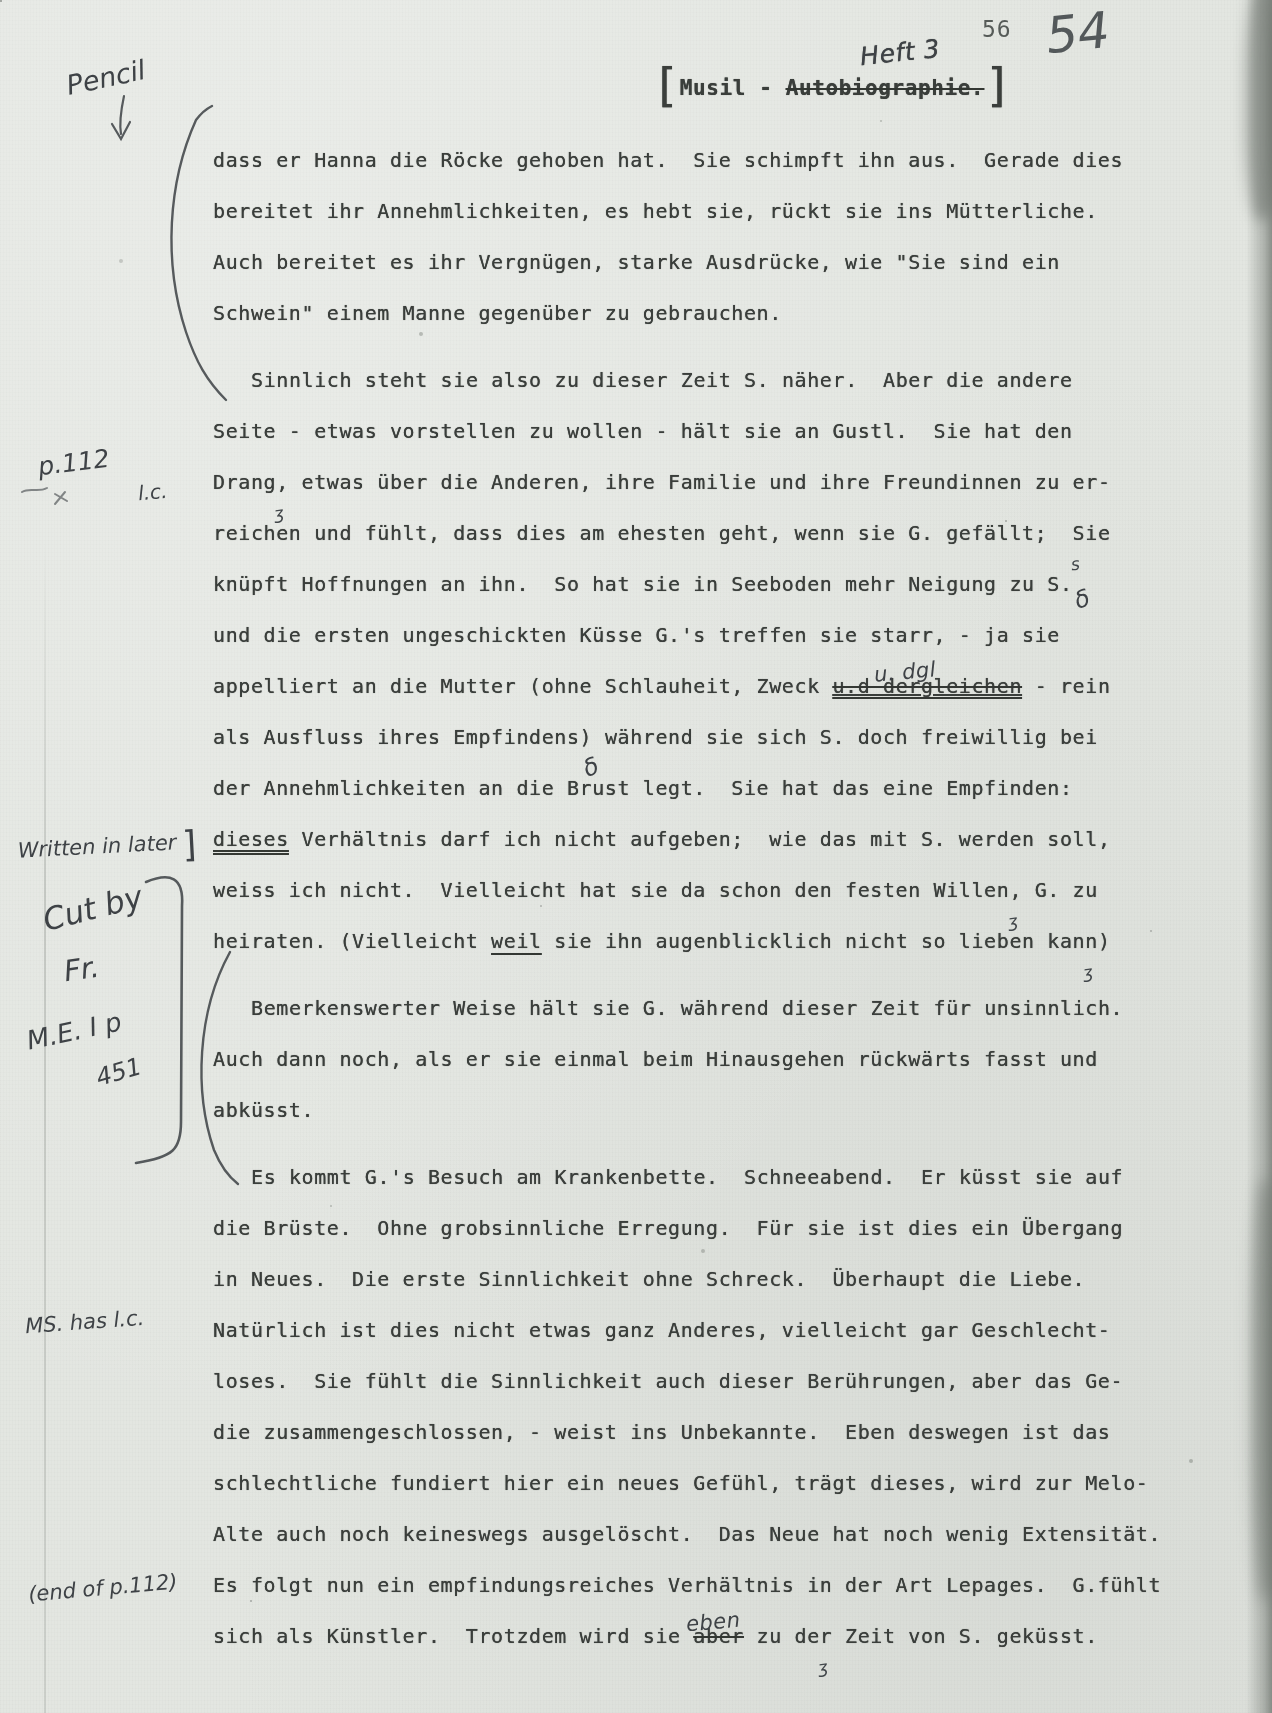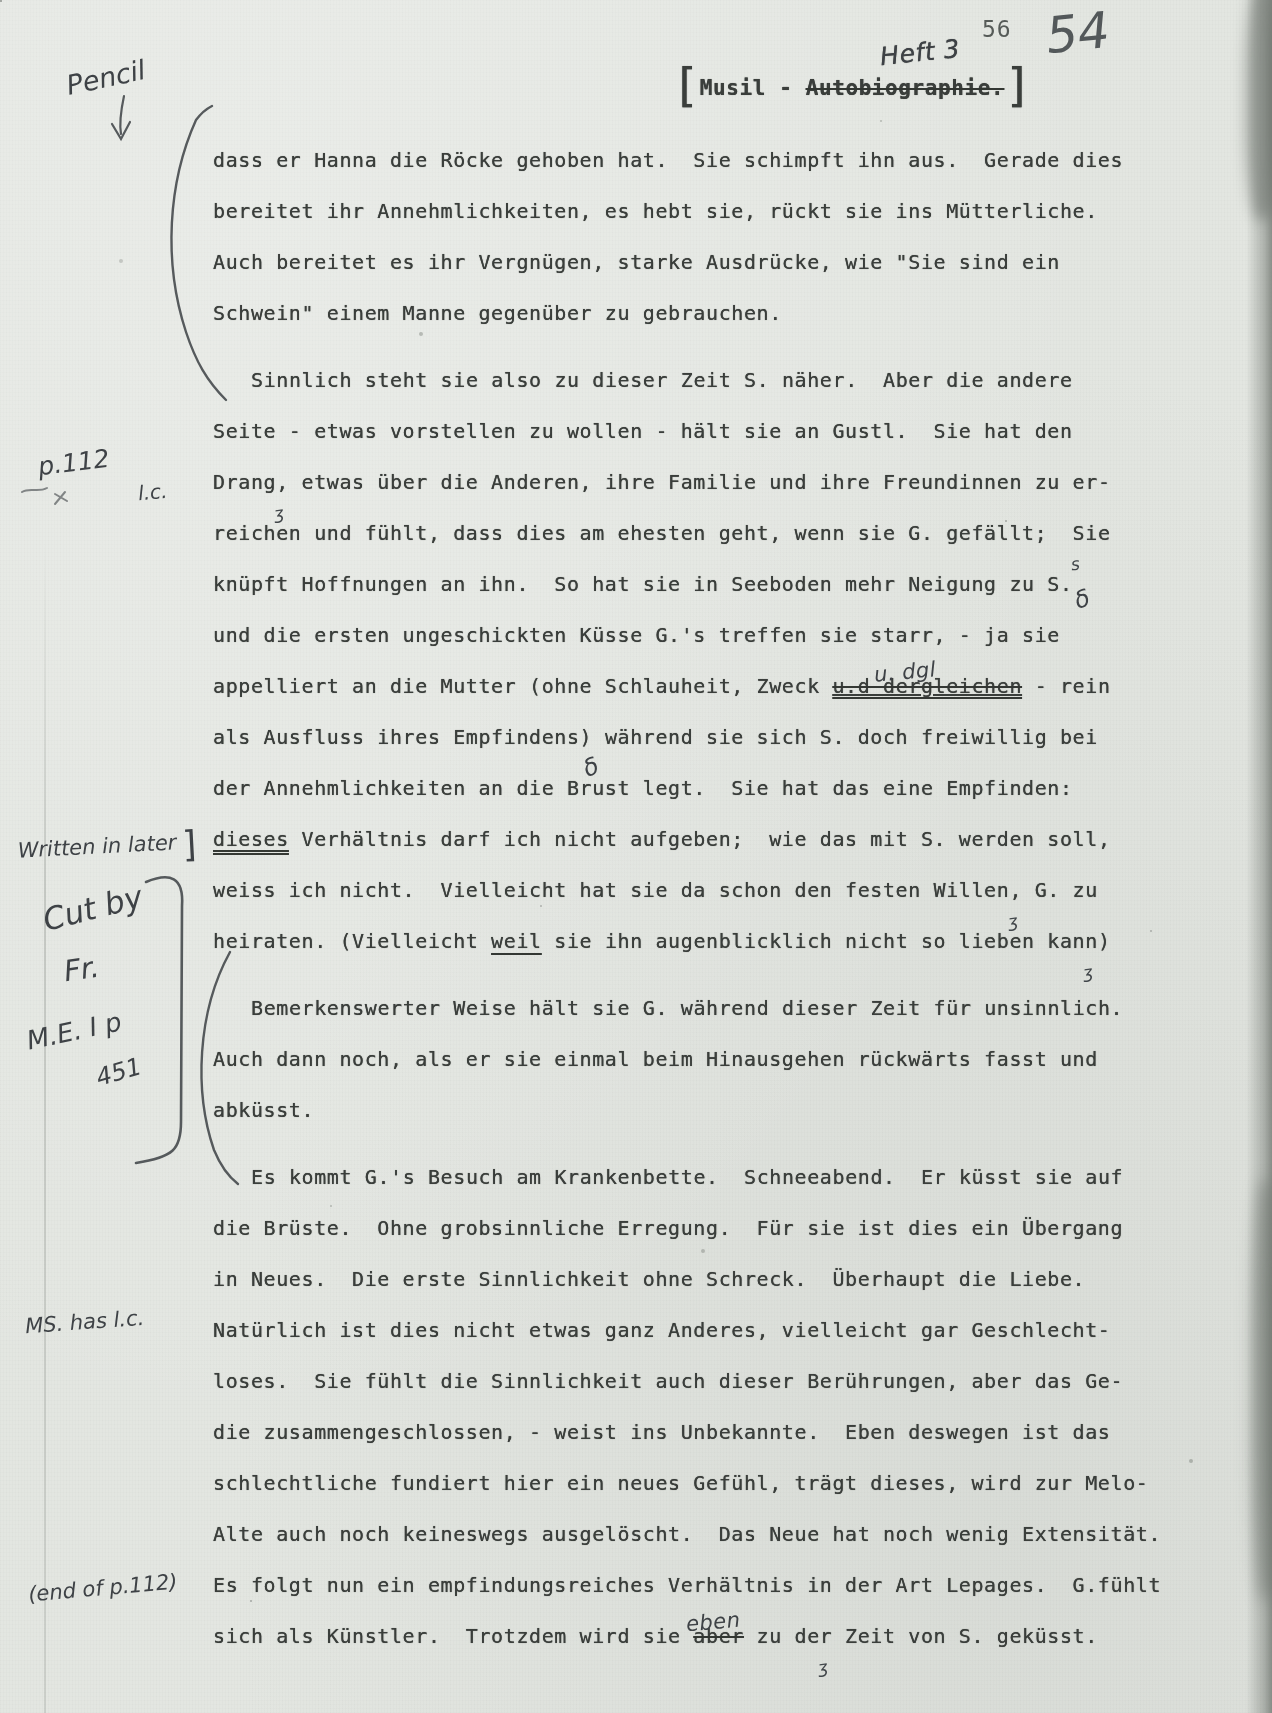--- a/index.html
+++ b/index.html
@@ -63,21 +63,21 @@
   .mk .segtext{position:absolute;top:1.1em;left:-0.85em;font-family:"DejaVu Sans","Liberation Sans",sans-serif;
     font-style:italic;font-size:17px;color:#41464a;text-shadow:none;transform:rotate(-8deg);}
   .mk-d{display:inline-block;position:relative;width:0;height:1em;overflow:visible;}
   .mk-d .segtext{position:absolute;top:0.75em;left:-0.35em;font-family:"DejaVu Sans","Liberation Sans",sans-serif;
     font-style:italic;font-size:24px;color:#3e4246;text-shadow:none;transform:rotate(-22deg);}
   .mk-r{display:inline-block;position:relative;width:18px;height:1em;overflow:visible;}
   .mk-r .segtext{position:absolute;top:0.12em;left:2px;font-family:"DejaVu Sans","Liberation Sans",sans-serif;
     font-style:italic;font-size:24px;color:#3e4246;text-shadow:none;transform:rotate(-18deg);}
 
   
-  #header{position:absolute;left:672px;top:58px;font-size:21px;letter-spacing:0.6px;font-weight:bold;white-space:nowrap;}
+  #header{position:absolute;left:652px;top:58px;font-size:21px;letter-spacing:0.6px;font-weight:bold;white-space:nowrap;}
   #header .bracket{font-size:46px;font-weight:normal;vertical-align:-6px;letter-spacing:0;}
   #header .heft{position:absolute;left:208px;top:-20px;font-size:25px;font-weight:normal;transform:rotate(-6deg);}
   #pg-typed{position:absolute;left:982px;top:16px;font-size:23px;letter-spacing:1px;color:#565b58;text-shadow:none;}
   #pg-hand{position:absolute;left:1046px;top:4px;font-size:50px;transform:rotate(-6deg);color:#53585a;font-weight:500;}
 
   
   .annot{position:absolute;white-space:nowrap;}
   #an-pencil{left:66px;top:62px;font-size:27px;transform:rotate(-12deg);}
   #an-p112{left:38px;top:448px;font-size:25px;transform:rotate(-7deg);}
   #an-lc{left:138px;top:480px;font-size:20px;transform:rotate(-5deg);}

